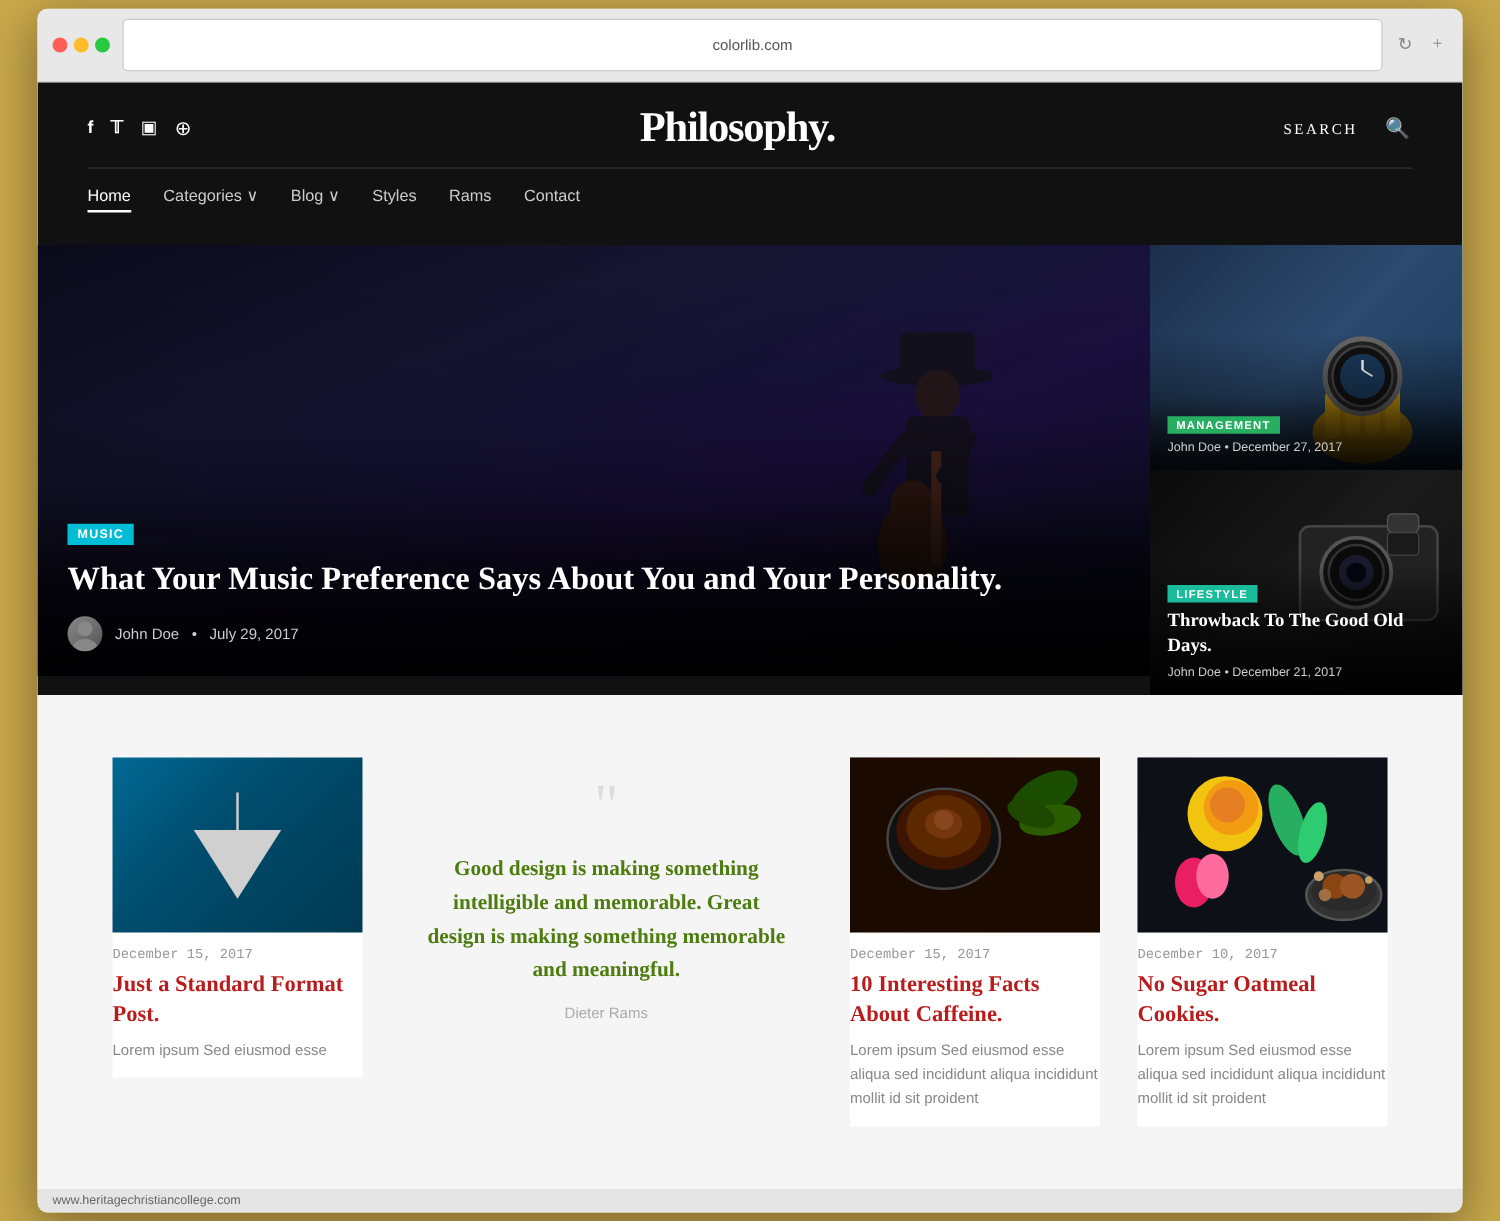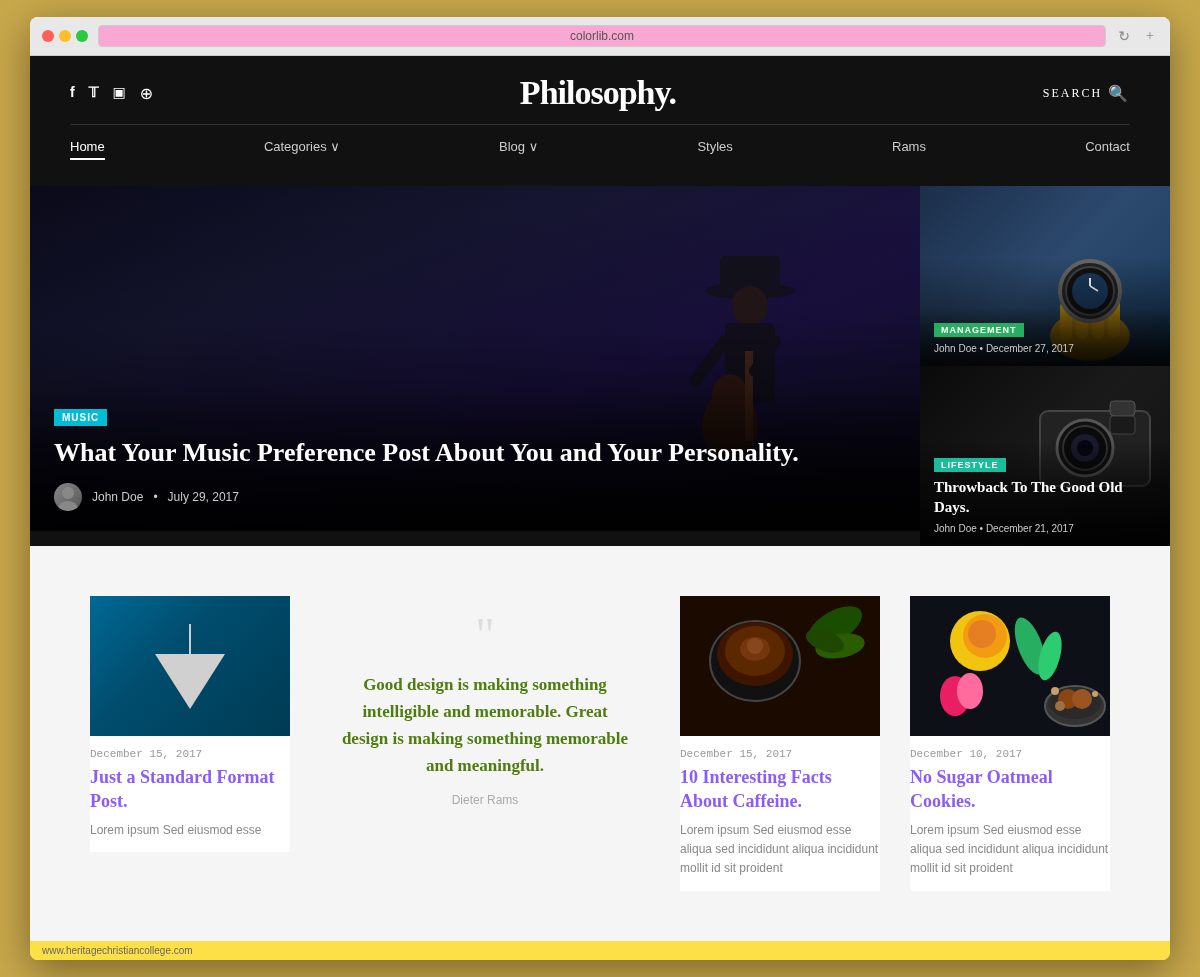--- a/index.html
+++ b/index.html
@@ -36,24 +36,24 @@
     .traffic-light {
       width: 12px;
       height: 12px;
       border-radius: 50%;
     }
     .tl-red { background: #ff5f57; }
     .tl-yellow { background: #ffbd2e; }
     .tl-green { background: #28ca41; }
     .url-bar {
       flex: 1;
-      background: #f9a8d4;
+      background: #ffffff;
       border: 1px solid #ccc;
       border-radius: 4px;
-      padding: 3px 10px;
+      padding: 13px 10px;
       font-size: 12px;
       color: #555;
       text-align: center;
       font-family: Arial, sans-serif;
     }
     .browser-btn {
       width: 16px;
       height: 16px;
       color: #888;
       font-size: 14px;
@@ -88,31 +88,31 @@
     .site-title {
       font-size: 34px;
       font-weight: 900;
       letter-spacing: -1px;
       color: #fff;
       font-family: Georgia, serif;
     }
     .header-search {
       display: flex;
       align-items: center;
-      gap: 6px;
+      gap: 22px;
       font-size: 12px;
       letter-spacing: 2px;
       color: #fff;
       text-transform: uppercase;
     }
 
     
     .site-nav {
       display: flex;
-      justify-content: space-between;
+      justify-content: flex-start;
       gap: 26px;
       padding: 10px 0 8px;
       background: #111;
       border-top: 1px solid #333;
     }
     .nav-item {
       color: #ccc;
       font-size: 13px;
       text-decoration: none;
       font-family: Arial, sans-serif;
@@ -287,21 +287,21 @@
       padding: 12px 0;
     }
     .post-date {
       font-size: 11px;
       color: #999;
       font-family: Liberation Mono, monospace;
       margin-bottom: 6px;
     }
     .post-title {
       font-size: 18px;
-      color: #8b5cf6;
+      color: #b91c1c;
       font-weight: bold;
       line-height: 1.3;
       margin-bottom: 8px;
       font-family: Georgia, serif;
     }
     .post-excerpt {
       font-size: 12px;
       color: #888;
       line-height: 1.6;
       font-family: Arial, sans-serif;
@@ -347,21 +347,21 @@
       background: linear-gradient(135deg, #0d1117 0%, #1a2332 50%, #0d1117 100%);
       position: relative;
       overflow: hidden;
       display: flex;
       align-items: center;
       justify-content: center;
     }
 
     
     .browser-bottom {
-      background: #fde047;
+      background: #e5e5e5;
       padding: 4px 12px;
       font-size: 10px;
       color: #666;
       font-family: Arial, sans-serif;
     }
 
     
     .hero-main-bg {
       position: relative;
     }
@@ -433,21 +433,21 @@
 
             <rect x="105" y="120" width="8" height="90" fill="#5d3010"></rect>
 
             <line x1="85" y1="110" x2="55" y2="150" stroke="#111" stroke-width="12" stroke-linecap="round"></line>
             <line x1="135" y1="110" x2="115" y2="140" stroke="#111" stroke-width="12" stroke-linecap="round"></line>
           </svg>
           <div style="position:absolute;inset:0;background:linear-gradient(to top, rgba(0,0,0,0.9) 0%, rgba(0,0,0,0.1) 60%, transparent 100%);"></div>
         </div>
         <div class="hero-overlay">
           <div class="hero-tag">MUSIC</div>
-          <div class="hero-title">What Your Music Preference Post About You and Your Personality.</div>
+          <div class="hero-title">What Your Music Preference Says About You and Your Personality.</div>
           <div class="hero-meta">
             <div class="hero-avatar">
               <svg width="28" height="28" viewBox="0 0 28 28">
                 <circle cx="14" cy="10" r="6" fill="#888"></circle>
                 <ellipse cx="14" cy="26" rx="10" ry="8" fill="#888"></ellipse>
               </svg>
             </div>
             <span>John Doe</span>
             <span>•</span>
             <span>July 29, 2017</span>

